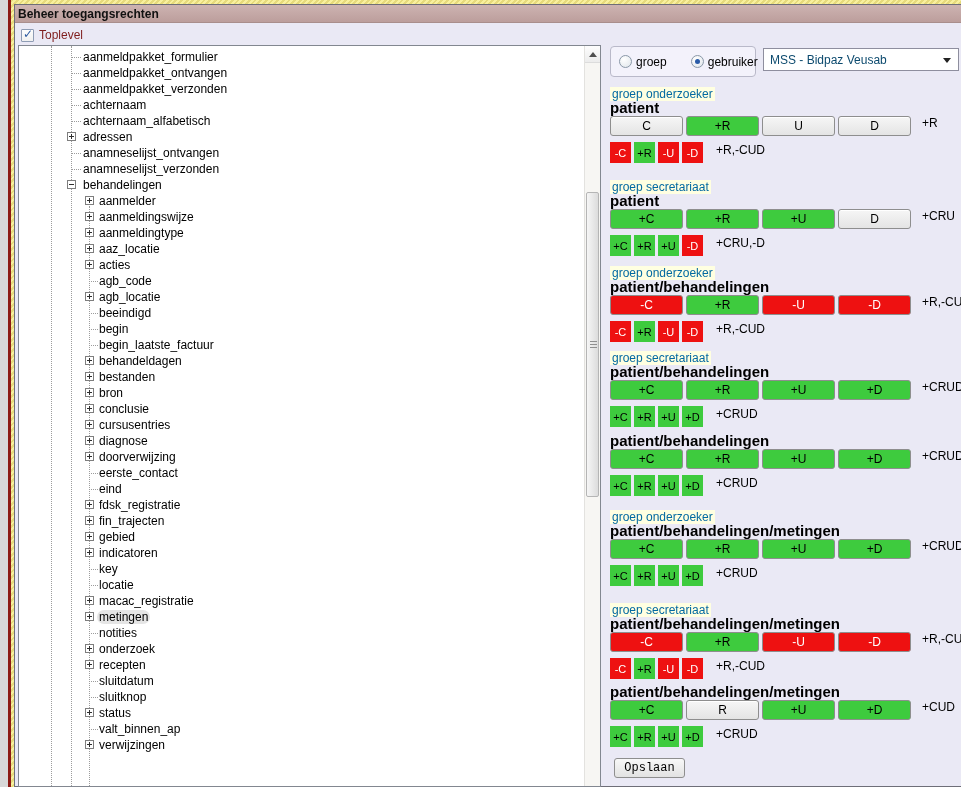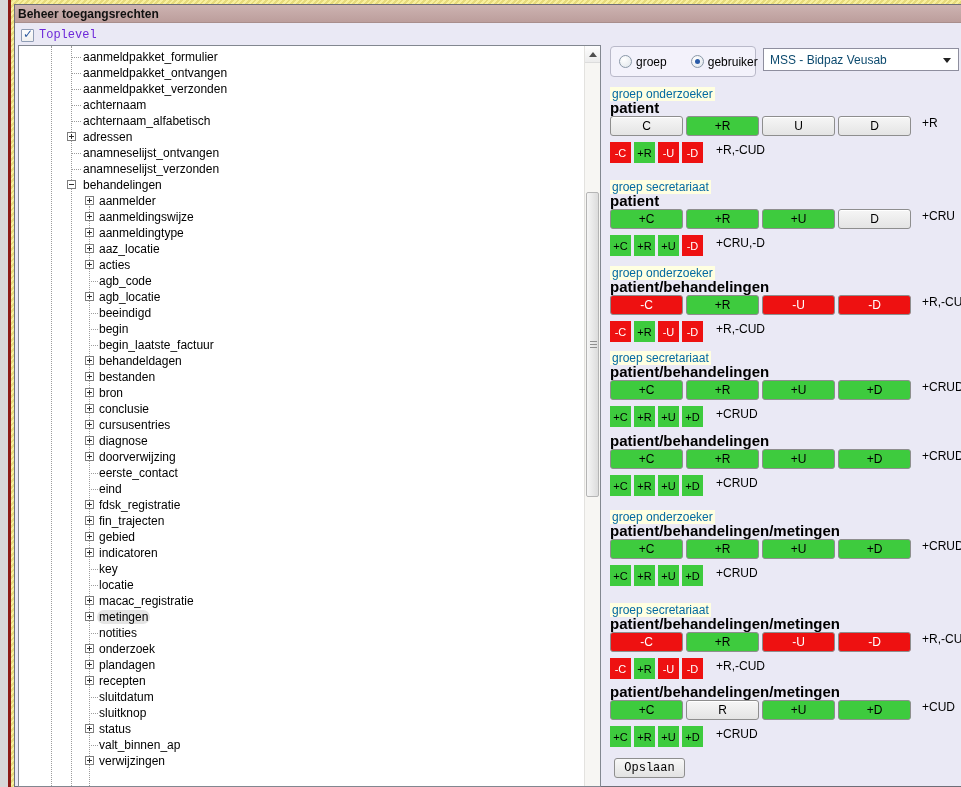--- a/index.html
+++ b/index.html
@@ -22,21 +22,21 @@
     display:flex;align-items:center;padding-left:3px;
   }
   .titlebar .title{font-size:12px;font-weight:bold;color:#111;}
   
   .chk-row{position:absolute;left:6px;top:23px;display:flex;align-items:center;gap:5px;}
   .checkbox{
     width:13px;height:13px;border:1px solid #8e9cb4;background:linear-gradient(#fdfdfd,#f0f0f0);
     position:relative;border-radius:1px;
   }
   .checkbox .check{position:absolute;left:1px;top:-3px;font-size:12px;font-weight:bold;color:#2c5aa0;}
-  .chk-row .chk-label{font-size:12px;color:#6d28d9;font-family:Liberation Mono, monospace;}
+  .chk-row .chk-label{font-size:12px;color:#7f1d1d;}
   
   .treebox{
     position:absolute;left:10px;top:45px;width:583px;height:742px;
     background:#fff;border:1px solid #828790;overflow:hidden;
   }
   .guide{position:absolute;top:0;bottom:0;width:0;border-left:1px dotted #9c9c9c;}
   .tree-rows{position:absolute;left:0;top:3px;right:18px;}
   .trow{position:relative;height:16px;}
   .trow .conn{position:absolute;top:8px;height:0;border-top:1px dotted #9c9c9c;}
   .trow.lvl0 .conn{left:52px;width:10px;}
@@ -270,24 +270,20 @@
         <div class="trow lvl1">
           <span class="conn"></span>
           <span class="tlabel">notities</span>
         </div>
         <div class="trow lvl1">
           <span class="expander plus"></span>
           <span class="tlabel">onderzoek</span>
         </div>
         <div class="trow lvl1">
           <span class="expander plus"></span>
-          <span class="tlabel">plandagen</span>
-        </div>
-        <div class="trow lvl1">
-          <span class="expander plus"></span>
           <span class="tlabel">recepten</span>
         </div>
         <div class="trow lvl1">
           <span class="conn"></span>
           <span class="tlabel">sluitdatum</span>
         </div>
         <div class="trow lvl1">
           <span class="conn"></span>
           <span class="tlabel">sluitknop</span>
         </div>

